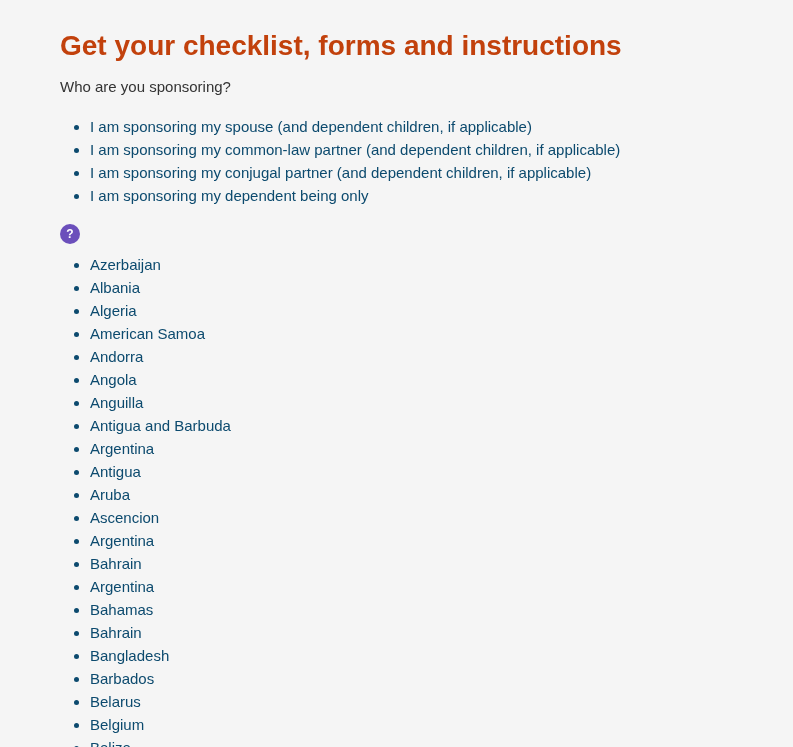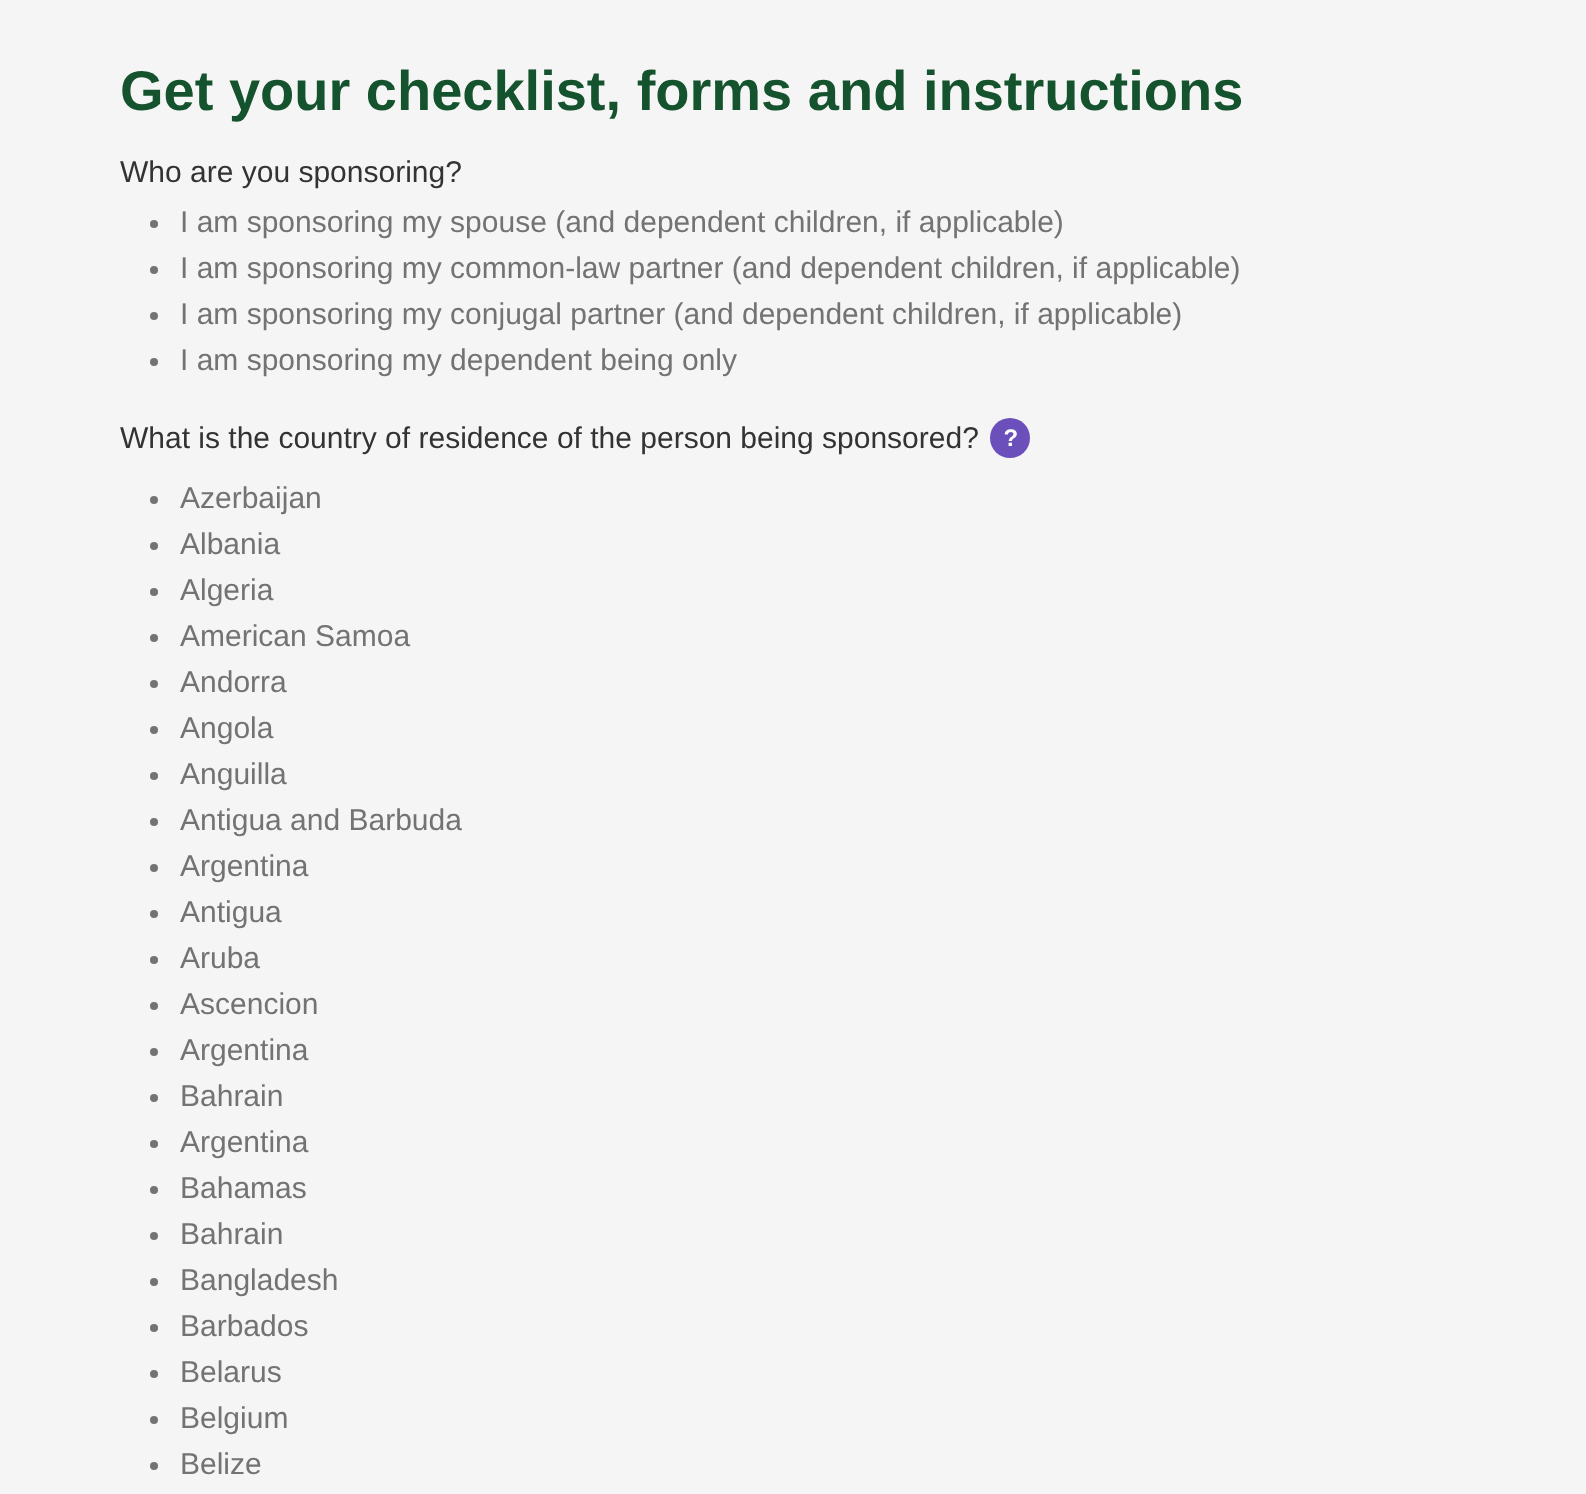--- a/index.html
+++ b/index.html
@@ -12,39 +12,39 @@
       background-color: #f5f5f5;
       font-family: Arial, sans-serif;
       font-size: 15px;
       color: #333;
       padding: 30px 60px;
     }
 
     h1 {
       font-size: 28px;
       font-weight: bold;
-      color: #14532d;
+      color: #c2410c;
       margin-bottom: 16px;
     }
 
     .question {
       font-size: 15px;
       color: #333;
-      margin-bottom: 8px;
+      margin-bottom: 23px;
     }
 
     ul {
       list-style: disc;
       padding-left: 30px;
       margin-bottom: 20px;
     }
 
     ul li {
       margin-bottom: 6px;
-      color: #737373;
+      color: #0c4a6e;
       font-size: 15px;
     }
 
     .question-with-icon {
       display: flex;
       align-items: center;
       gap: 6px;
       margin-bottom: 12px;
     }
 
@@ -75,21 +75,20 @@
 <p class="question">Who are you sponsoring?</p>
 
 <ul id="sponsoring-list">
     <li>I am sponsoring my spouse (and dependent children, if applicable)</li>
     <li>I am sponsoring my common-law partner (and dependent children, if applicable)</li>
     <li>I am sponsoring my conjugal partner (and dependent children, if applicable)</li>
     <li>I am sponsoring my dependent being only</li>
   </ul>
 
 <div class="question-with-icon">
-  <span>What is the country of residence of the person being sponsored?</span>
   <span class="help-icon">?</span>
 </div>
 
 <ul class="country-list" id="country-list">
     <li>Azerbaijan</li>
     <li>Albania</li>
     <li>Algeria</li>
     <li>American Samoa</li>
     <li>Andorra</li>
     <li>Angola</li>

